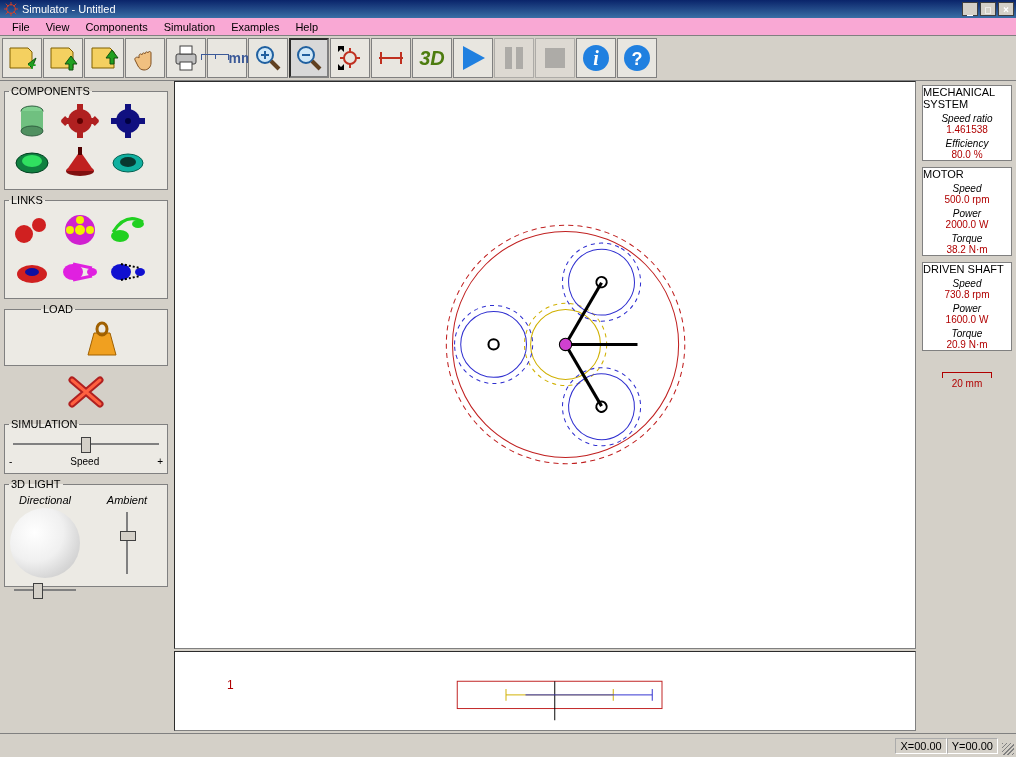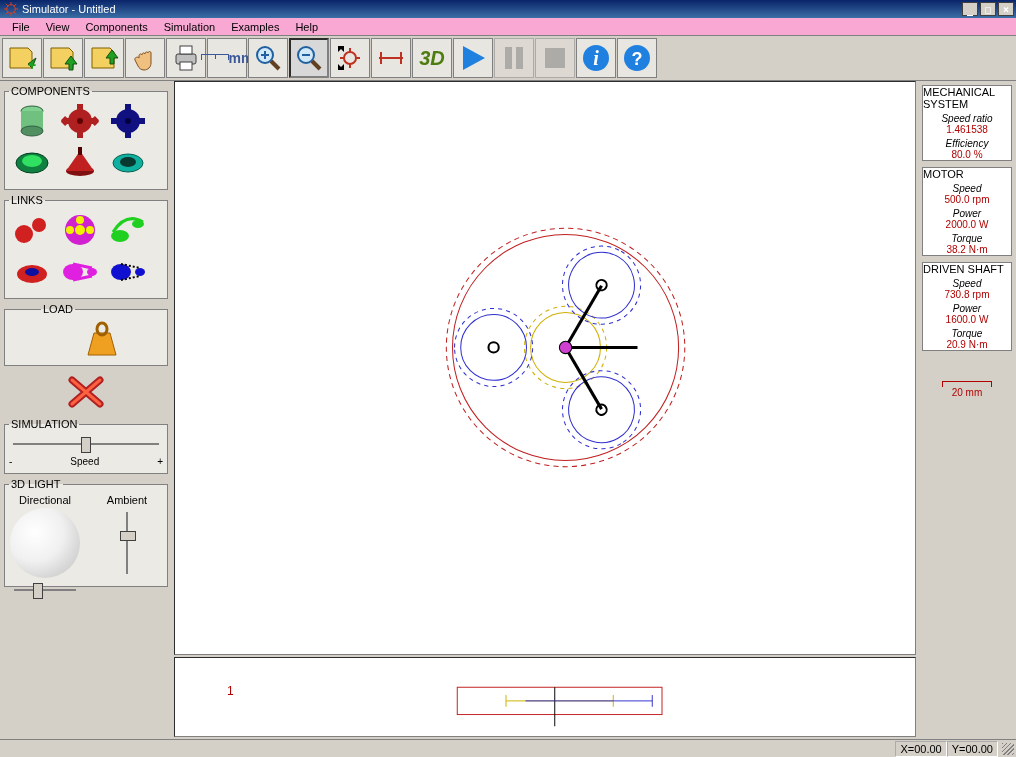--- a/index.html
+++ b/index.html
@@ -67,31 +67,31 @@
 .twocol { display:flex; gap:4px;}
 .twocol fieldset{flex:1;padding-left:36px;}
 .deletex { display:flex; justify-content:center; padding:6px;}
 .hslider{flex:1;height:20px;position:relative;}
 .hslider .track{position:absolute;left:4px;right:4px;top:9px;height:2px;background:#808080;}
 .hslider .thumb{position:absolute;top:3px;width:10px;height:16px;background:#d4d0c8;border:1px solid #404040;transform:translateX(-50%);}
 .vslider{width:20px;height:70px;position:relative;margin:0 auto;}
 .vslider .track{position:absolute;top:4px;bottom:4px;left:9px;width:2px;background:#808080;}
 .vslider .thumb{position:absolute;left:3px;width:16px;height:10px;background:#d4d0c8;border:1px solid #404040;transform:translateY(-50%);}
 .lightgrid{display:flex;gap:10px;align-items:flex-start;}
-.lightcol{display:flex;flex-direction:column;align-items:center;gap:2px;flex:1;}
+.lightcol{display:flex;flex-direction:column;align-items:center;gap:2px;flex:1;font-style:italic;}
 .sphere{width:70px;height:70px;border-radius:50%;background:radial-gradient(circle at 35% 35%,#fff,#f0f0f0 45%,#d8d8d8 70%,#c0c0c0);}
 .infobox {
   border:1px solid #808080;background:#fff;font-size:11px;
 }
 .infobox h4{font-size:11px;font-weight:normal;margin-bottom:2px;}
 .infobox .lbl{font-style:italic;font-size:10px;text-align:center;margin-top:3px;}
 .infobox .val{color:#b00000;font-size:10px;text-align:center;}
-.scalebar{display:flex;flex-direction:column;align-items:center;margin-top:24px;color:#b00000;font-size:10px;}
+.scalebar{display:flex;flex-direction:column;align-items:center;margin-top:15px;color:#b00000;font-size:10px;}
 .scalebar .bar{width:50px;height:6px;border-top:1px solid #b00000;border-left:1px solid #b00000;border-right:1px solid #b00000;}
-.statusbar{height:18px;background:#d4d0c8;border-top:1px solid #808080;display:flex;justify-content:flex-end;align-items:center;padding:0 18px 0 4px;font-size:11px;gap:0; position:relative;}
+.statusbar{height:24px;background:#d4d0c8;border-top:1px solid #808080;display:flex;justify-content:flex-end;align-items:center;padding:0 18px 0 4px;font-size:11px;gap:0; position:relative;}
 .statusbar .cell{border:1px inset #fff;padding:0 4px;height:16px;display:flex;align-items:center;}
 .statusbar .grip{position:absolute;right:2px;bottom:2px;width:12px;height:12px;background:repeating-linear-gradient(135deg,#808080 0 1px,transparent 1px 3px);}
 .colors{display:flex;position:relative;width:50px;height:42px;}
 .colors .fg{position:absolute;width:28px;height:28px;background:#000;border:1px solid #000;top:0;left:2px;}
 .colors .bg{position:absolute;width:28px;height:28px;background:#fff;border:1px solid #000;bottom:0;right:2px;}
 .label-minus-plus{display:flex;justify-content:space-between;font-size:10px;margin-top:2px;}
 .timeline-num{position:absolute;left:52px;top:26px;color:#b00000;font-size:12px;}
 </style>
 </head>
 <body>

